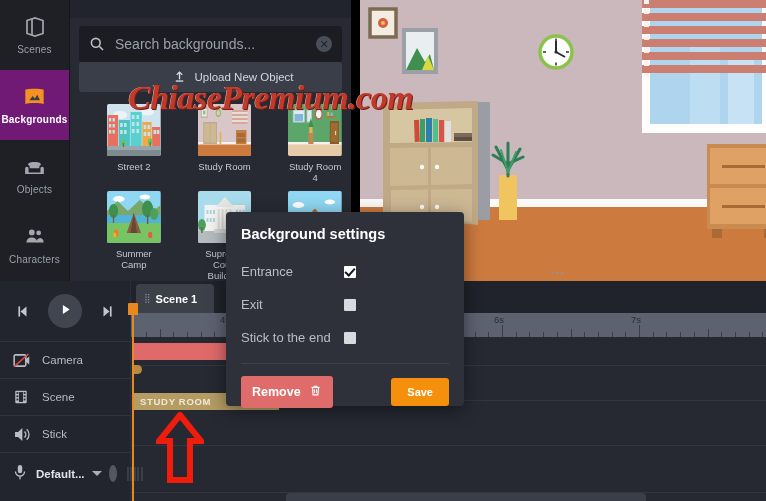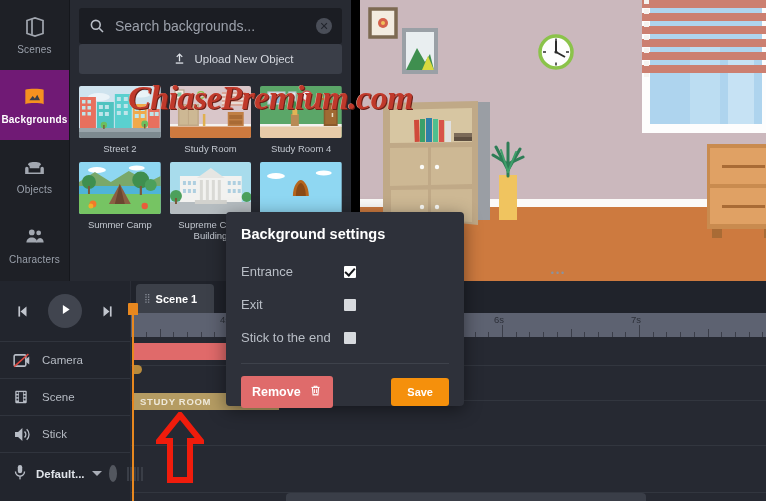--- a/index.html
+++ b/index.html
@@ -22,21 +22,21 @@
     align-items: center; justify-content: center; gap: 5px;
     cursor: pointer;
   }
   .rail-item.active { background: #701a75; }
   .rail-label { font-size: 10px; color: #9aa0ab; letter-spacing: .2px; }
   .rail-item.active .rail-label { color: #fff; font-weight: bold; }
   .rail-ico { width: 26px; height: 24px; display:flex; align-items:center; justify-content:center; }
 
   
   #browser {
-    position: absolute; left: 70px; top: 0; width: 281px; height: 281px;
+    position: absolute; left: 70px; top: 18px; width: 281px; height: 281px;
     background: #272a32; padding: 8px 9px;
   }
   #searchbar {
     position: relative; height: 36px; background: #1b1d23; border-radius: 3px;
     display: flex; align-items: center; padding: 0 10px;
   }
   #searchbar .mag { width: 16px; height: 16px; flex: 0 0 16px; }
   #search-input {
     flex: 1; background: transparent; border: 0; outline: none;
     color: #cfd3da; font-size: 14px; font-family: "Liberation Sans", sans-serif;
@@ -50,21 +50,21 @@
   }
   #upload-btn {
     height: 30px; background: #3a3e48; border-radius: 3px;
     display: flex; align-items: center; justify-content: center; gap: 8px;
     color: #d3d7de; font-size: 11.5px; cursor: pointer; padding-left: 46px;
   }
   #thumbgrid {
     margin-top: 12px; display: grid; grid-template-columns: repeat(3, 1fr);
     gap: 8px 9px;
   }
-  .thumb { cursor: pointer; }
+  .thumb { cursor: pointer; margin-left: 28px; }
   .thumb .pic {
     width: 100%; height: 52px; border-radius: 2px; overflow: hidden;
     background: #3a3e48; position: relative;
   }
   .thumb .pic svg { display: block; width: 100%; height: 100%; }
   .thumb .cap {
     margin-top: 5px; text-align: center; font-size: 9.5px; color: #c3c8d0;
     line-height: 11px;
   }
 

